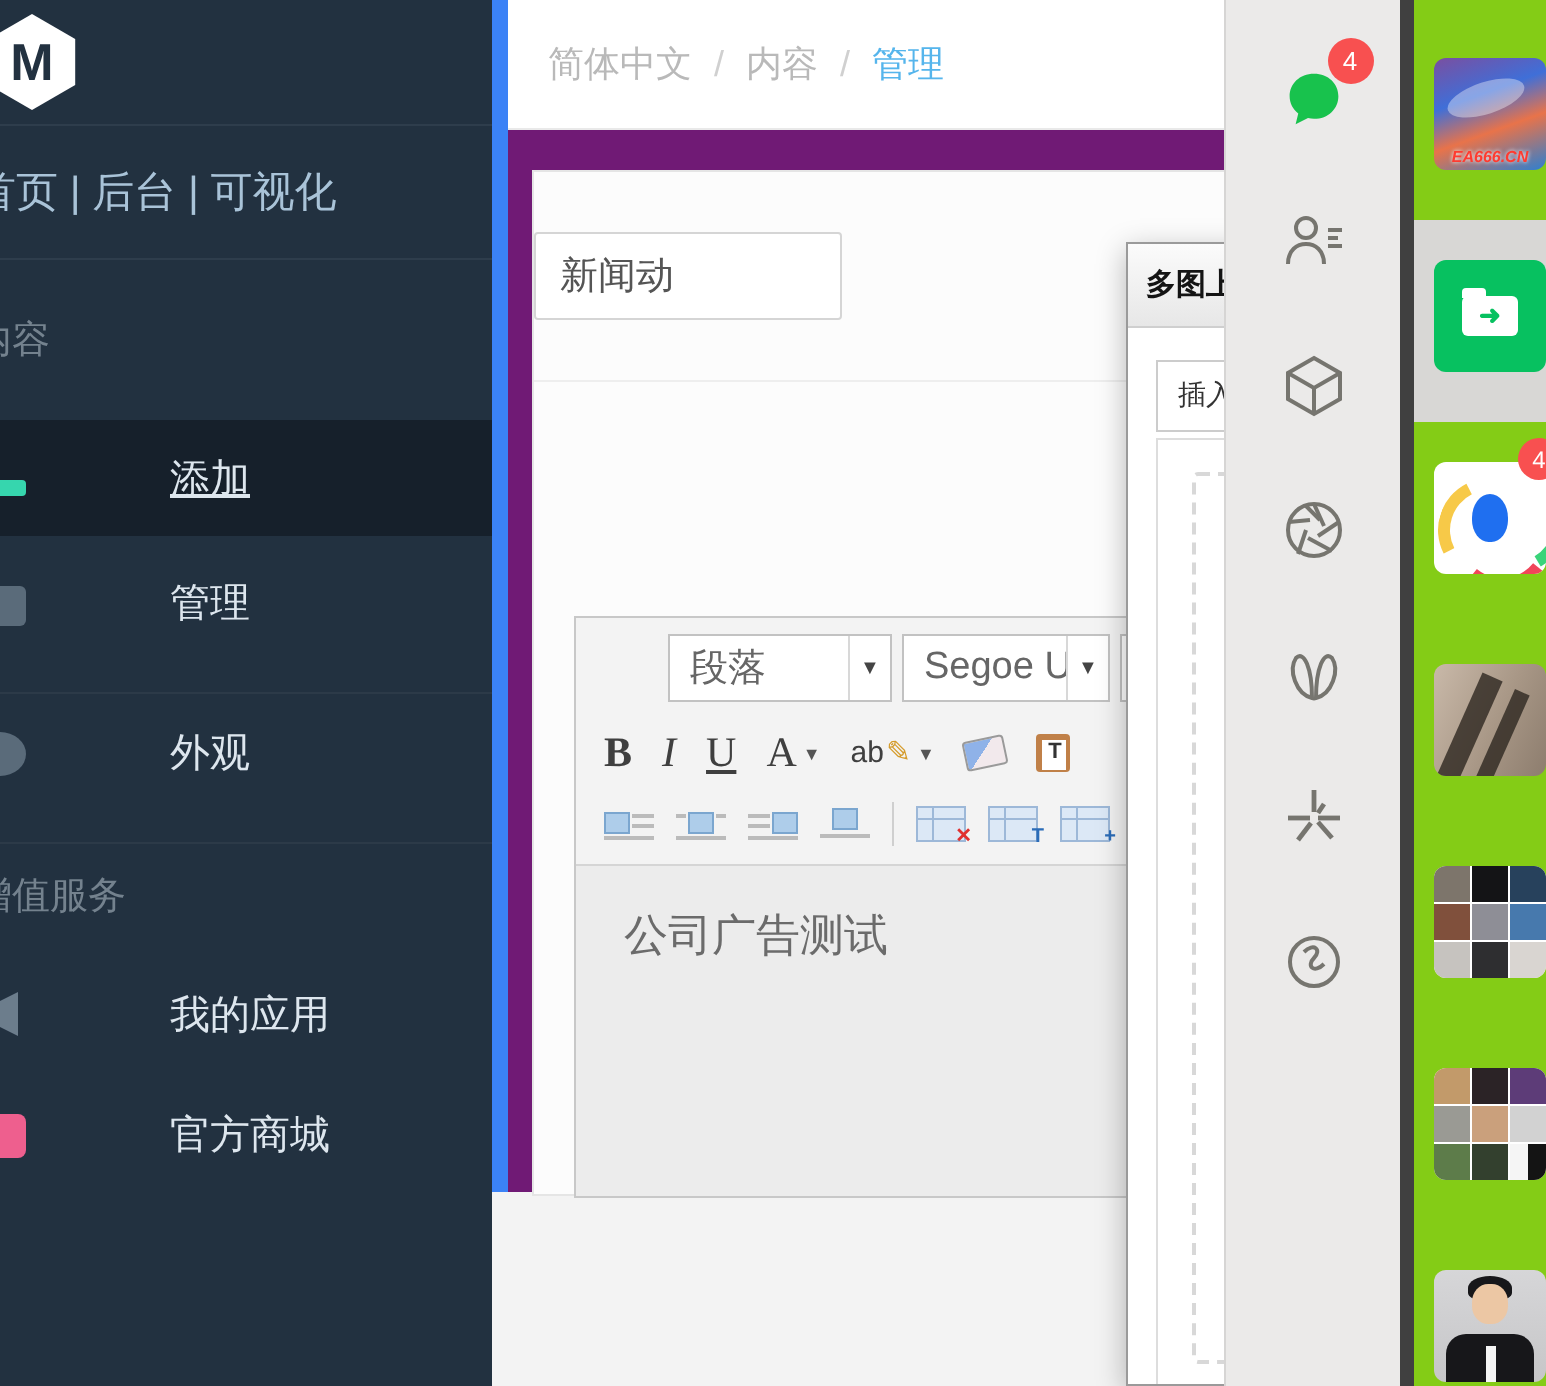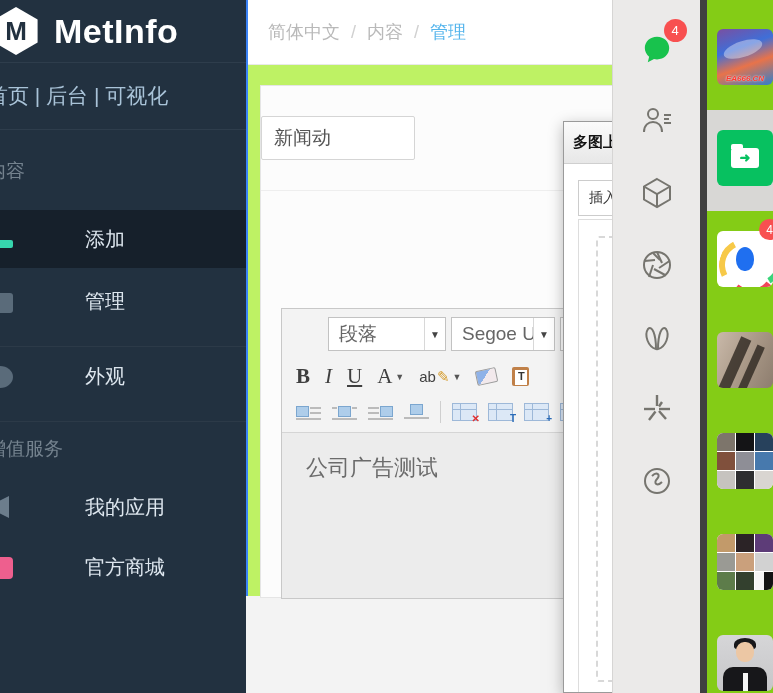--- a/index.html
+++ b/index.html
@@ -10,34 +10,34 @@
   .sidebar{position:absolute;left:0;top:0;width:246px;height:693px;background:#223140;overflow:hidden;}
   .logo-row{height:62px;display:flex;align-items:center;gap:14px;border-bottom:1px solid #2e3d4c;margin-left:-8px;}
   .logo-hex{width:48px;height:48px;background:#fff;flex:0 0 48px;
             clip-path:polygon(50% 0,95% 26%,95% 74%,50% 100%,5% 74%,5% 26%);
             display:flex;align-items:center;justify-content:center;font-weight:bold;font-size:26px;color:#223140;}
   .logo-text{font-size:34px;font-weight:600;color:#fff;letter-spacing:.5px;}
   .quicknav{height:66px;display:flex;align-items:center;font-size:21px;color:#a9c3d8;
             border-bottom:1px solid #2e3d4c;margin-left:-13px;white-space:nowrap;}
   .section-label{margin:28px 0 0 -13px;font-size:19px;color:#74828e;height:26px;line-height:26px;white-space:nowrap;}
   .nav-item{display:flex;align-items:center;height:58px;font-size:20px;color:#dde6ee;position:relative;cursor:pointer;}
-  .nav-item.active{background:#16202b;}
+  .nav-item.active{background:#16202b;text-decoration:underline;}
   .nav-icon{width:26px;height:26px;margin-left:-13px;margin-right:72px;flex:0 0 26px;position:relative;}
   .ni-add{background:#36d6ae;height:8px;margin-top:9px;border-radius:2px;}
   .ni-grid{background:#5a6b7a;height:20px;margin-top:3px;border-radius:3px;}
   .ni-round{background:#5a6b7a;height:22px;margin-top:2px;border-radius:50%;}
   .ni-plane{width:0;height:0;border-top:11px solid transparent;border-bottom:11px solid transparent;
             border-right:22px solid #6c7d8c;margin-top:2px;}
   .ni-mall{background:#ee5f8e;height:22px;margin-top:2px;border-radius:4px;}
   .nav-chevron{position:absolute;right:26px;color:#4aa0d8;font-size:20px;font-weight:bold;}
   .nav-div{height:1px;background:#2c3a48;margin:16px 0 0 0;}
 
   
-  .main{position:absolute;left:246px;top:0;width:366px;height:596px;background:#bef264;
-        border-left:2px solid #3b82f6;box-sizing:border-box;}
+  .main{position:absolute;left:246px;top:0;width:366px;height:596px;background:#701a75;
+        border-left:8px solid #3b82f6;box-sizing:border-box;}
   .topbar{height:64px;background:#fff;border-bottom:1px solid #e9e9e9;display:flex;align-items:center;
           padding-left:20px;font-size:18px;}
   .crumb{color:#b9b9b9;}
   .crumb-sep{color:#d0d0d0;margin:0 11px;}
   .crumb.active{color:#55b5ec;}
 
   .card{position:absolute;left:12px;right:-60px;top:85px;bottom:-2px;background:#fcfcfc;border:1px solid #e5e5e5;}
   .form-row{display:flex;align-items:center;height:104px;}
   .form-label{width:196px;padding-left:30px;font-size:20px;color:#565656;flex:0 0 196px;}
   .req{color:#e03636;margin-right:7px;font-size:20px;}
@@ -128,21 +128,20 @@
   .man-hair{position:absolute;left:17px;top:3px;width:22px;height:12px;background:#17171a;border-radius:50% 50% 30% 30%;}
   .man-suit{position:absolute;left:6px;bottom:-2px;width:44px;height:26px;background:#17171a;border-radius:10px 10px 0 0;}
   .man-shirt{position:absolute;left:26px;bottom:0;width:5px;height:18px;background:#f5f5f5;}
 </style>
 </head>
 <body>
 
 <div class="sidebar">
   <div class="logo-row">
     <div class="logo-hex">M</div>
-    <div class="logo-text">MetInfo</div>
   </div>
   <div class="quicknav">首页 | 后台 | 可视化</div>
 
   <div class="section-label">内容</div>
 
   <div class="nav-item active" style="margin-top:26px;">
     <span class="nav-icon ni-add"></span>
     <span>添加</span>
   </div>
   <div class="nav-item" style="margin-top:4px;">

